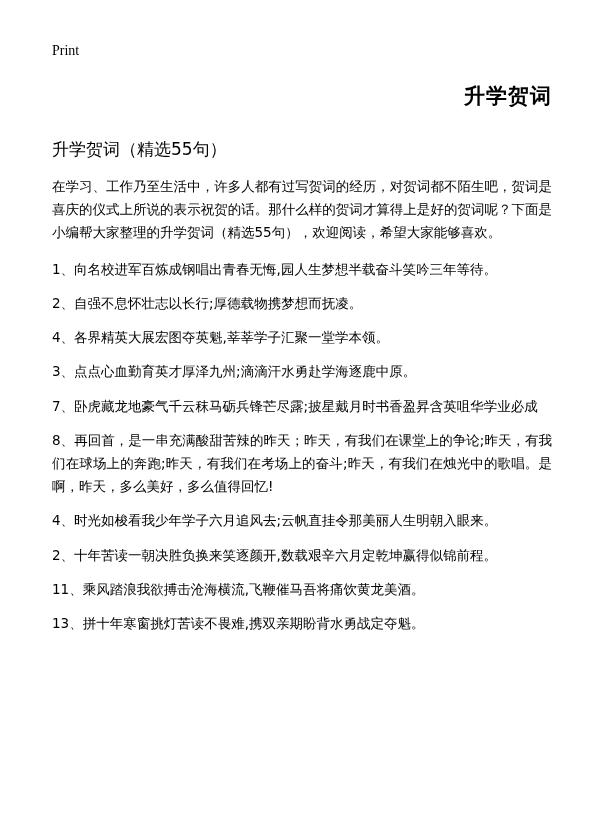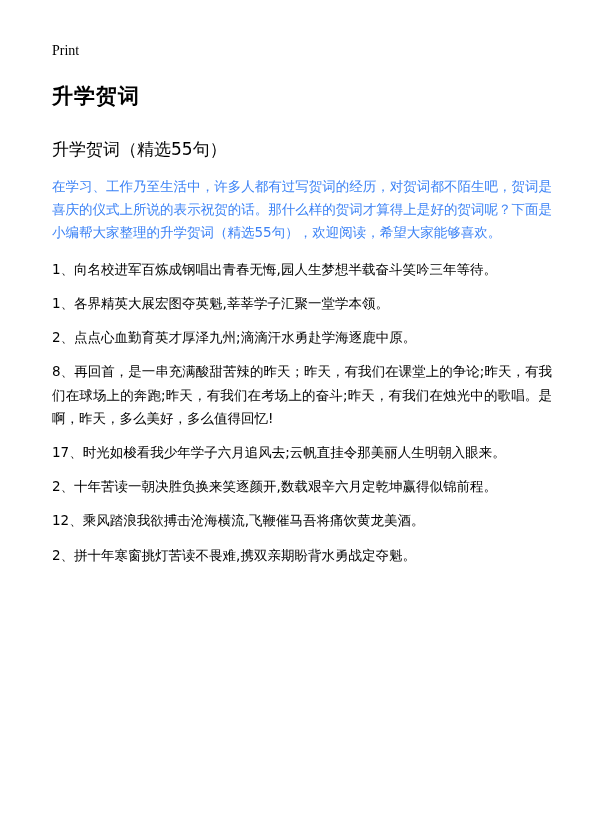--- a/index.html
+++ b/index.html
@@ -22,41 +22,41 @@
     padding: 44px 48px 0 52px;
   }
   .print-label {
     font-family: "Liberation Serif", "DejaVu Serif", serif;
     font-size: 14px;
     line-height: 1;
     color: #000;
     margin: 0 0 24px 0;
   }
   .doc-title {
-    text-align: left;
+    text-align: right;
     font-family: "DejaVu Sans", "Liberation Sans", sans-serif;
     font-size: 21px;
     font-weight: bold;
     letter-spacing: 1px;
     margin: 0 0 28px 0;
     color: #000;
   }
   .subtitle {
     font-family: "DejaVu Sans", "Liberation Sans", sans-serif;
     font-size: 17px;
     margin: 0 0 14px 0;
     color: #000;
   }
   .para {
     font-family: "DejaVu Sans", "Liberation Sans", sans-serif;
     font-size: 13.5px;
     line-height: 1.72;
     margin: 0 0 13px 0;
     text-align: justify;
-    color: #3b82f6;
+    color: #000000;
     word-break: break-all;
   }
   .item {
     font-family: "DejaVu Sans", "Liberation Sans", sans-serif;
     font-size: 13.5px;
     line-height: 1.72;
     margin: 0 0 11px 0;
     text-align: justify;
     color: #000;
     word-break: break-all;
@@ -69,21 +69,23 @@
 
   <div class="print-label">Print</div>
 
   <h1 class="doc-title">升学贺词</h1>
 
   <div class="subtitle">升学贺词（精选55句）</div>
 
   <p class="para">在学习、工作乃至生活中，许多人都有过写贺词的经历，对贺词都不陌生吧，贺词是喜庆的仪式上所说的表示祝贺的话。那什么样的贺词才算得上是好的贺词呢？下面是小编帮大家整理的升学贺词（精选55句），欢迎阅读，希望大家能够喜欢。</p>
 
   <p class="item">1、向名校进军百炼成钢唱出青春无悔,园人生梦想半载奋斗笑吟三年等待。</p>
-  <p class="item">1、各界精英大展宏图夺英魁,莘莘学子汇聚一堂学本领。</p>
-  <p class="item">2、点点心血勤育英才厚泽九州;滴滴汗水勇赴学海逐鹿中原。</p>
+  <p class="item">2、自强不息怀壮志以长行;厚德载物携梦想而抚凌。</p>
+  <p class="item">4、各界精英大展宏图夺英魁,莘莘学子汇聚一堂学本领。</p>
+  <p class="item">3、点点心血勤育英才厚泽九州;滴滴汗水勇赴学海逐鹿中原。</p>
+  <p class="item">7、卧虎藏龙地豪气千云秣马砺兵锋芒尽露;披星戴月时书香盈昇含英咀华学业必成</p>
   <p class="item">8、再回首，是一串充满酸甜苦辣的昨天；昨天，有我们在课堂上的争论;昨天，有我们在球场上的奔跑;昨天，有我们在考场上的奋斗;昨天，有我们在烛光中的歌唱。是啊，昨天，多么美好，多么值得回忆!</p>
-  <p class="item">17、时光如梭看我少年学子六月追风去;云帆直挂令那美丽人生明朝入眼来。</p>
+  <p class="item">4、时光如梭看我少年学子六月追风去;云帆直挂令那美丽人生明朝入眼来。</p>
   <p class="item">2、十年苦读一朝决胜负换来笑逐颜开,数载艰辛六月定乾坤赢得似锦前程。</p>
-  <p class="item">12、乘风踏浪我欲搏击沧海横流,飞鞭催马吾将痛饮黄龙美酒。</p>
-  <p class="item">2、拼十年寒窗挑灯苦读不畏难,携双亲期盼背水勇战定夺魁。</p>
+  <p class="item">11、乘风踏浪我欲搏击沧海横流,飞鞭催马吾将痛饮黄龙美酒。</p>
+  <p class="item">13、拼十年寒窗挑灯苦读不畏难,携双亲期盼背水勇战定夺魁。</p>
 
 </div>
 
 </body></html>

